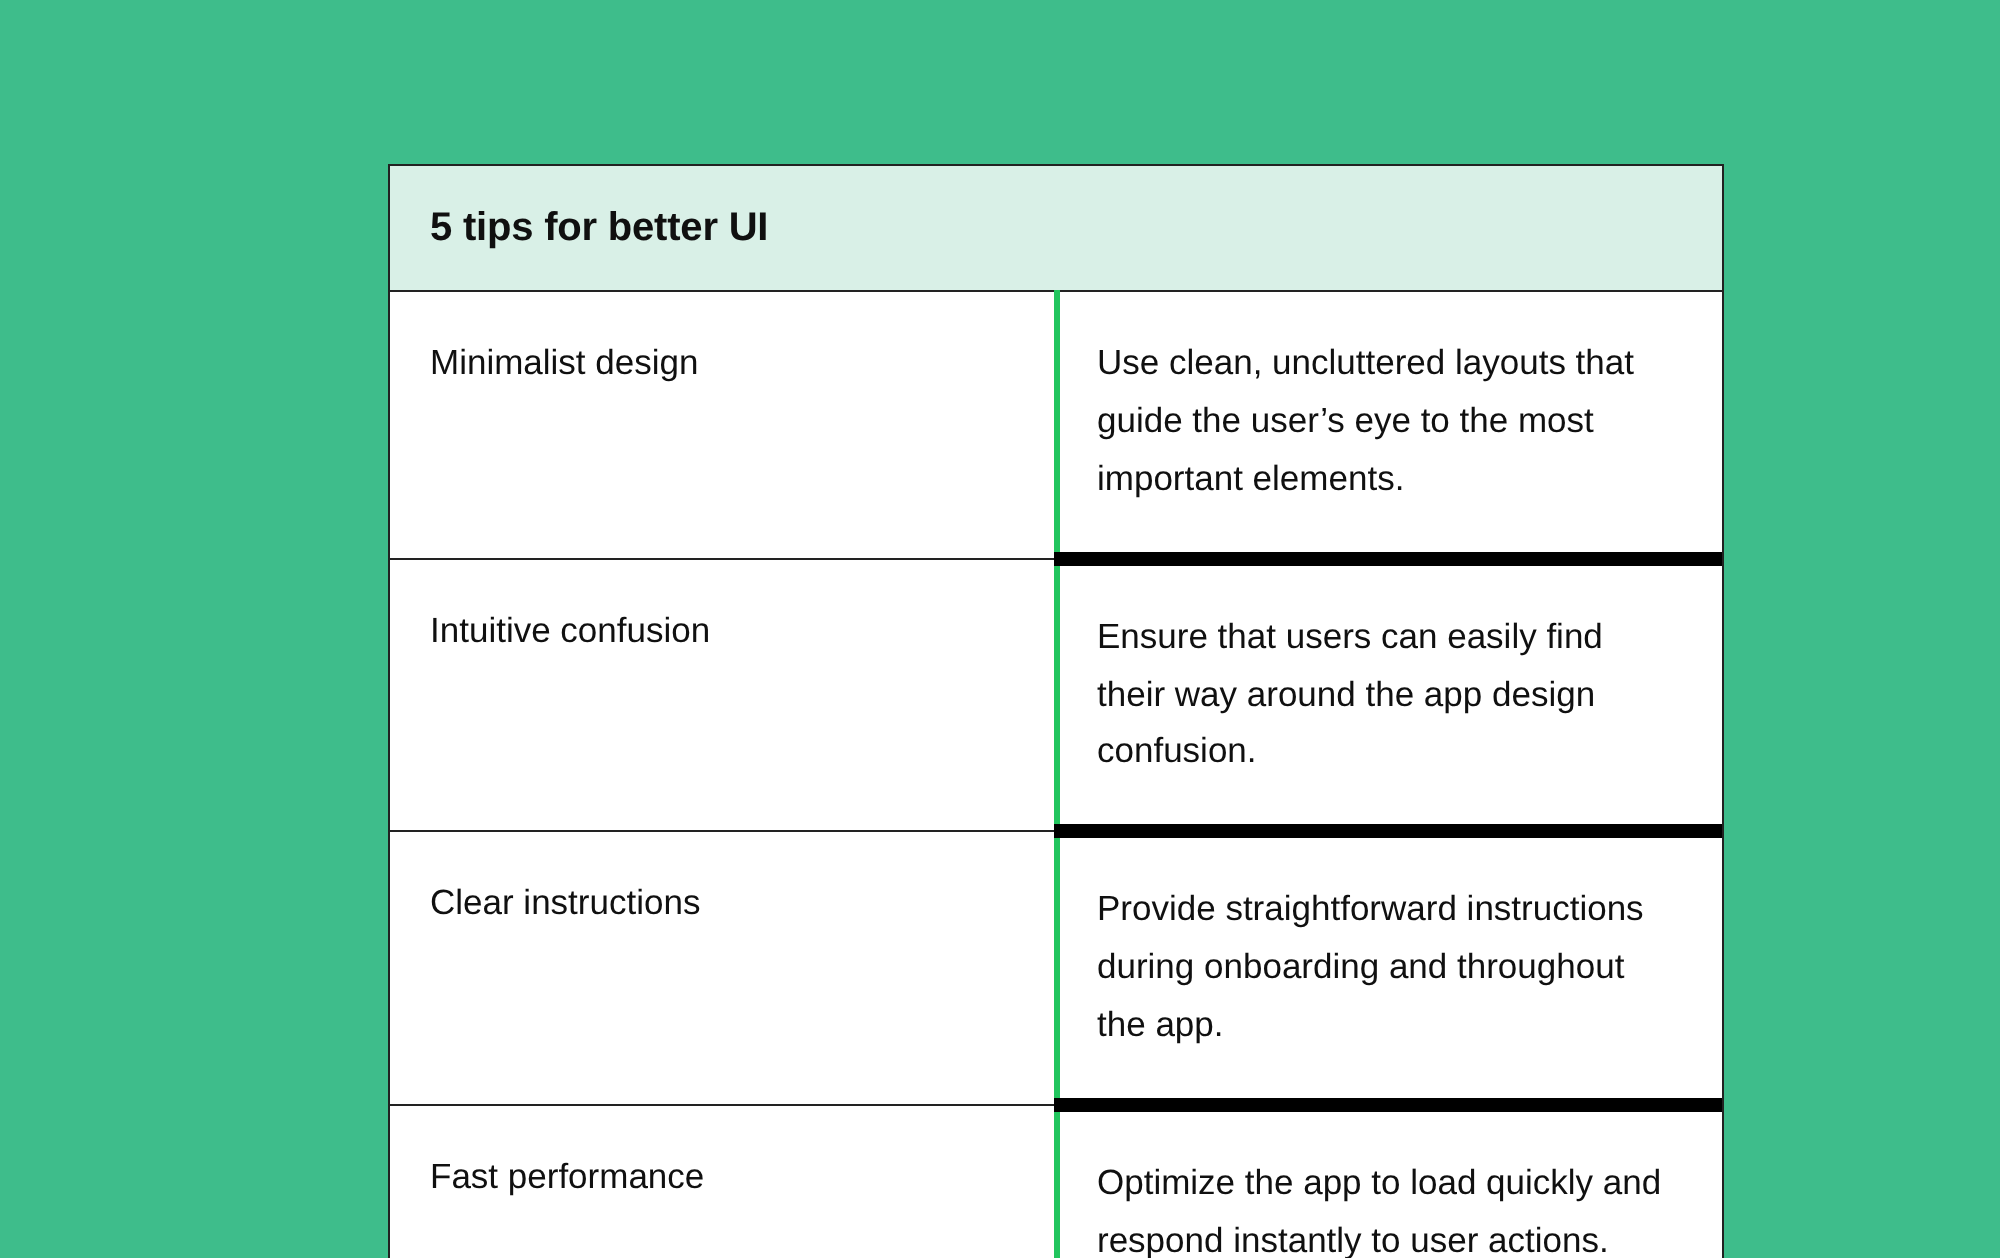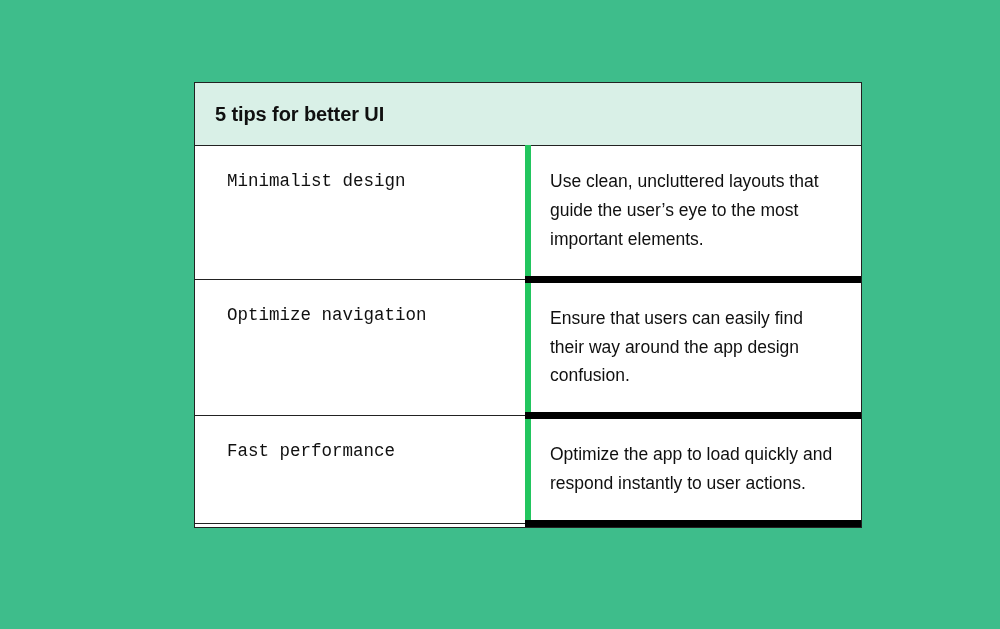--- a/index.html
+++ b/index.html
@@ -42,27 +42,26 @@
     background: #d9f0e7;
     border-bottom: 1px solid #222222;
     padding: 20px 20px 19px 20px;
     font-size: 20px;
     font-weight: bold;
     color: #101010;
     letter-spacing: -0.1px;
   }
   .row-term {
     width: 248px;
-    padding: 21px 18px 22px 32px;
-    border-right: 6px solid #22c55e;
+    padding: 21px 18px 22px 20px;
+    border-right: 3px solid #22c55e;
     border-bottom: 1px solid #222222;
     font-size: 17.5px;
     color: #101010;
     line-height: 1.6;
-    font-family: Liberation Mono, monospace;
   }
   .row-desc {
     padding: 21px 22px 22px 19px;
     border-bottom: 7px solid #000000;
     font-size: 17.5px;
     color: #101010;
     line-height: 1.65;
   }
 </style>
 </head>
@@ -73,22 +72,26 @@
     <table class="tips-table">
       <tbody>
         <tr>
           <td class="title-cell" colspan="2">5 tips for better UI</td>
         </tr>
         <tr>
           <td class="row-term">Minimalist design</td>
           <td class="row-desc">Use clean, uncluttered layouts that guide the user’s eye to the most important elements.</td>
         </tr>
         <tr>
-          <td class="row-term">Optimize navigation</td>
+          <td class="row-term">Intuitive confusion</td>
           <td class="row-desc">Ensure that users can easily find their way around the app design confusion.</td>
+        </tr>
+        <tr>
+          <td class="row-term">Clear instructions</td>
+          <td class="row-desc">Provide straightforward instructions during onboarding and throughout the app.</td>
         </tr>
         <tr>
           <td class="row-term">Fast performance</td>
           <td class="row-desc">Optimize the app to load quickly and respond instantly to user actions.</td>
         </tr>
 
       </tbody>
     </table>
   </div>
 </div>

